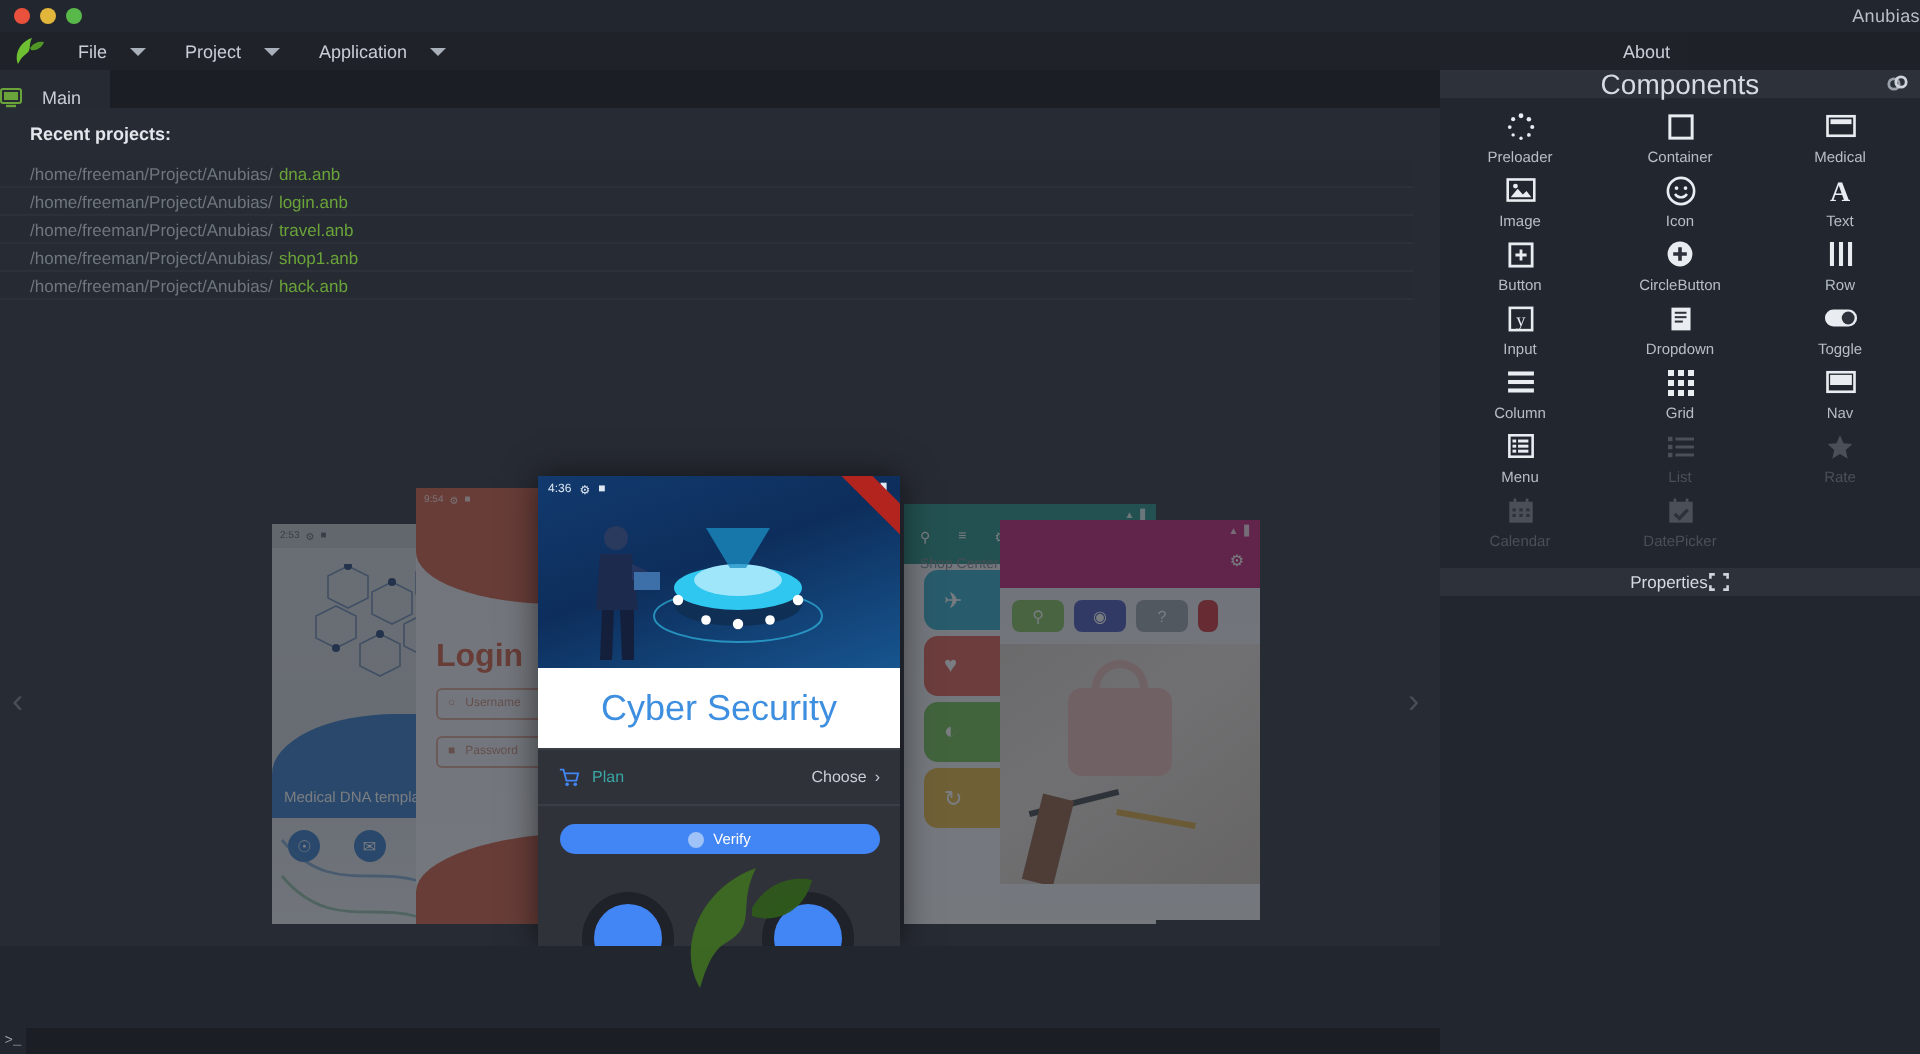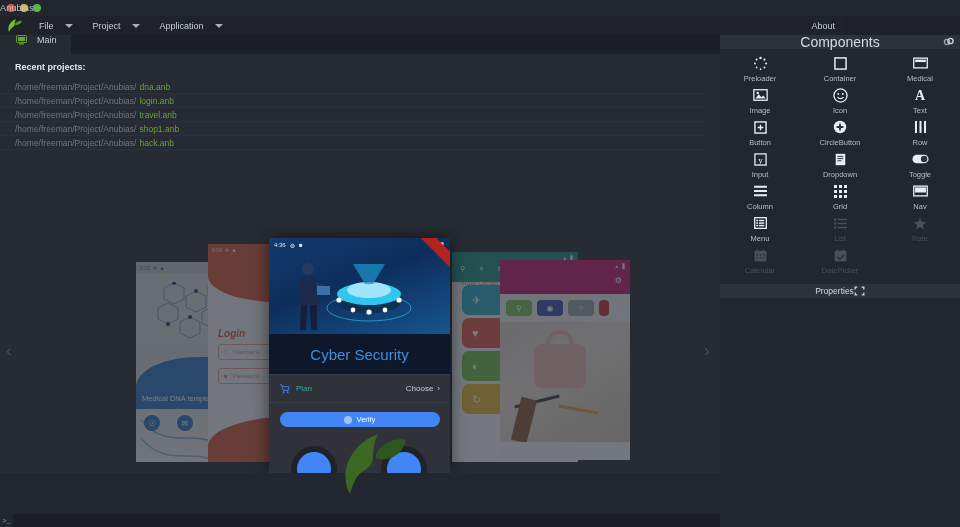--- a/index.html
+++ b/index.html
@@ -13,21 +13,21 @@
 
   
   .titlebar {
     position: absolute; left:0; top:0; width:960px; height:16px;
     background:#22262e; display:flex; align-items:center;
   }
   .traffic { display:flex; gap:5px; margin-left:7px; }
   .dot { width:8px; height:8px; border-radius:50%; }
   .dot.red{background:#e9513c;} .dot.yellow{background:#e2b53b;} .dot.green{background:#58b94a;}
   .wintitle {
-    position:absolute; left:0; right:0; text-align:left;
+    position:absolute; left:0; right:0; text-align:right;
     font-size:9px; color:#b9bec7; letter-spacing:.2px;
   }
 
   
   .menubar {
     position:absolute; left:0; top:16px; width:844px; height:19px;
     background:#1f2229; display:flex; align-items:center;
   }
   .logo-leaf { width:18px; height:16px; margin-left:5px; margin-right:6px; position:relative; }
   .menu-item {
@@ -42,22 +42,22 @@
     position:absolute; right:9px; top:0; height:19px; display:flex; align-items:center;
     font-size:9px; color:#c9ced6;
   }
 
   
   .tabbar {
     position:absolute; left:0; top:35px; width:720px; height:19px;
     background:#1b1e24; display:flex; align-items:center;
   }
   .tab {
-    display:flex; align-items:flex-start; gap:10px; height:19px;
-    padding:0 14px 0 16px; background:#262a32; font-size:9px; color:#c9ced6;
+    display:flex; align-items:flex-end; gap:10px; height:19px;
+    padding:0 14px 0 0; background:#262a32; font-size:9px; color:#c9ced6;
   }
   .monitor-icon { width:11px; height:10px; position:relative; }
 
   
   .editor {
     position:absolute; left:0; top:54px; width:720px; height:419px;
     background:#272b33; overflow:hidden;
   }
   .recent-title { position:absolute; left:15px; top:8px; font-size:9px; color:#e3e7ec; font-weight:bold; }
   .recent-list { position:absolute; left:0; top:26px; width:707px; }
@@ -101,41 +101,41 @@
   .dna-icon{width:16px;height:16px;border-radius:50%;background:#2d76c4;display:flex;align-items:center;justify-content:center;color:#fff;font-size:8px;}
   .dna-strand{position:absolute;left:0;bottom:0;width:130px;height:46px;}
 
   
   .card-login {
     left:208px; top:14px; width:140px; height:218px;
     background:linear-gradient(#eceef0 0%,#f2f3f5 100%);
   }
   .login-top{height:58px;background:#d2593f;border-bottom-left-radius:70px 26px;border-bottom-right-radius:70px 26px;position:relative;}
   .login-status{height:12px;display:flex;align-items:center;gap:3px;padding:0 4px;font-size:5px;color:#fde3dc;}
-  .login-title{position:absolute;left:10px;top:84px;font-size:10px;color:#d2593f;font-weight:bold;font-style:italic;}
+  .login-title{position:absolute;left:10px;top:76px;font-size:16px;color:#d2593f;font-weight:bold;}
   .login-field{position:absolute;left:10px;width:120px;height:16px;border:1px solid #e0a392;border-radius:3px;display:flex;align-items:center;gap:5px;padding:0 5px;font-size:6px;color:#c98876;}
   .login-field.u{top:100px;} .login-field.p{top:124px;}
   .login-bot{position:absolute;left:0;bottom:0;width:140px;height:46px;background:#d2593f;border-top-left-radius:90px 30px;}
   .login-fab{position:absolute;right:8px;bottom:6px;width:24px;height:24px;border-radius:50%;background:#e2644a;}
 
   
   .card-main {
     left:269px; top:8px; width:181px; height:235px;
     background:#2f3239; box-shadow:0 0 16px rgba(0,0,0,.55);
   }
   .main-hero{position:relative;height:96px;background:linear-gradient(160deg,#123a6e 0%,#0d2e5c 45%,#17558f 100%);overflow:hidden;}
   .main-status{position:relative;height:14px;display:flex;align-items:center;gap:4px;padding:0 5px;font-size:6px;color:#dfe8f3;z-index:4;}
   .main-status .right{position:absolute;right:5px;display:flex;gap:3px;align-items:center;}
   .hologram{position:absolute;left:54px;top:26px;width:92px;height:62px;}
   .person{position:absolute;left:22px;top:22px;width:40px;height:70px;}
   .ribbon{
     position:absolute; right:-18px; top:4px; width:60px; height:11px;
     background:#b3241f; transform:rotate(45deg); z-index:5;
   }
-  .main-title{height:40px;display:flex;align-items:center;justify-content:center;font-size:15px;color:#3f8fe0;background:#0f172a;}
+  .main-title{height:40px;display:flex;align-items:center;justify-content:center;font-size:18px;color:#3f8fe0;background:#ffffff;}
   .main-plan{height:28px;display:flex;align-items:center;background:#2f3239;border-top:1px solid #3a3e46;padding:0 10px;gap:6px;font-size:8px;}
   .main-plan .plan{color:#3aa6a6;}
   .main-plan .choose{margin-left:auto;color:#c9ced6;display:flex;align-items:center;gap:4px;}
   .verify-wrap{height:34px;display:flex;align-items:center;justify-content:center;background:#2f3239;border-top:1px solid #3a3e46;}
   .verify-btn{
     width:160px;height:15px;border-radius:8px;background:#4285f4;
     display:flex;align-items:center;justify-content:center;gap:5px;
     font-size:7.5px;color:#fff;
   }
   .fp-dot{width:8px;height:8px;border-radius:50%;background:#9fc2f8;}

